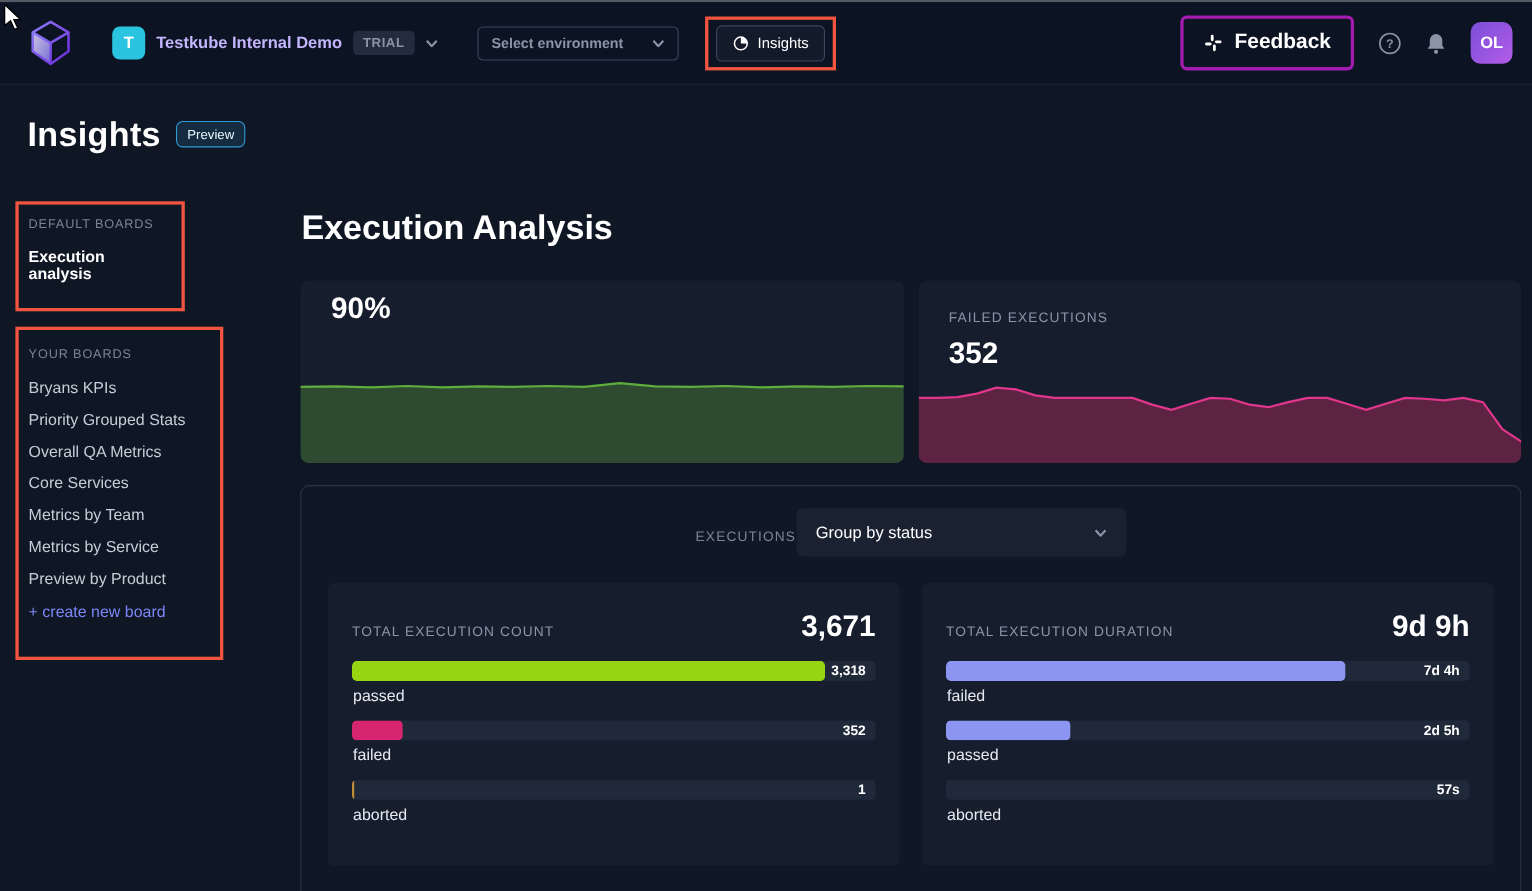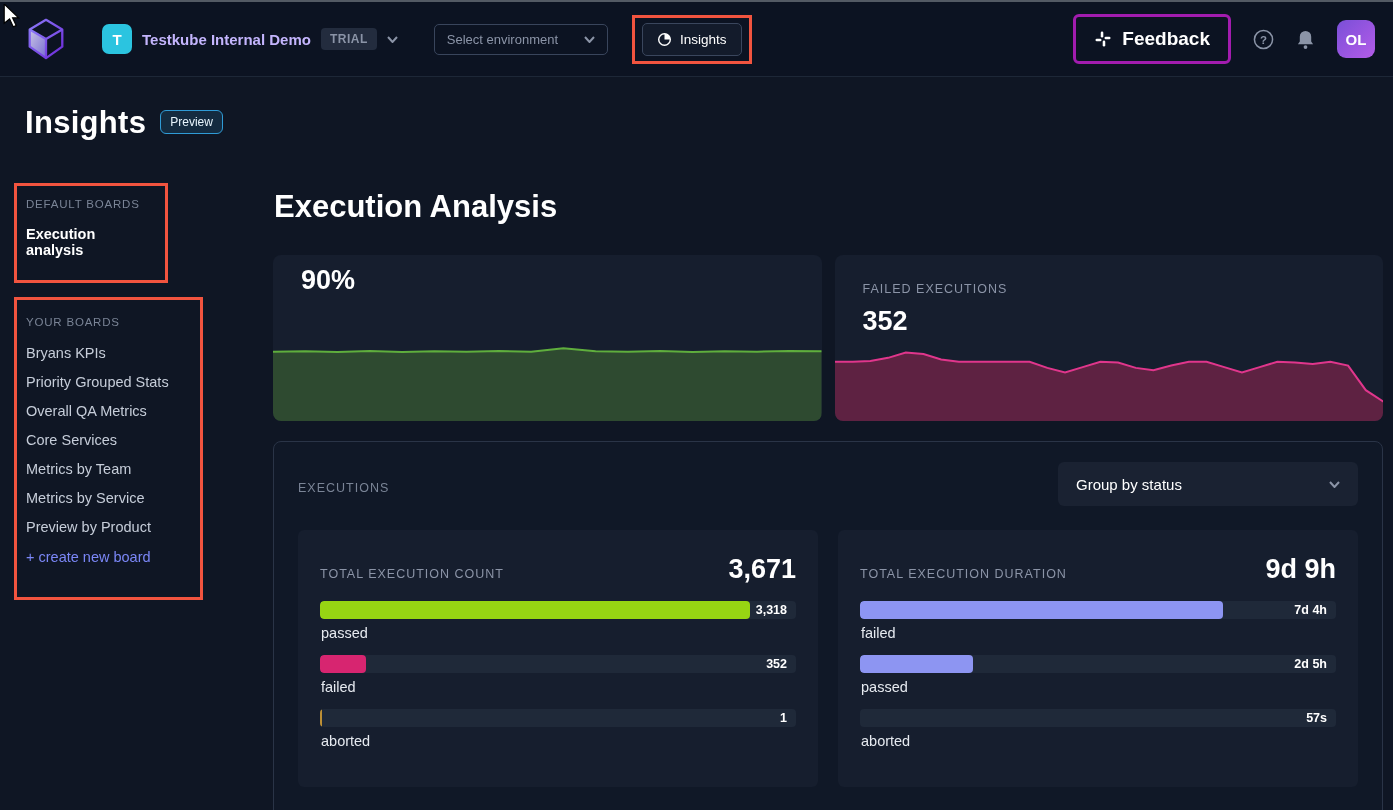--- a/index.html
+++ b/index.html
@@ -28,20 +28,21 @@
     background:#232c3e; color:#8b94a7; font-size:12px; font-weight:bold;
     letter-spacing:.5px; padding:4px 9px; border-radius:4px;
   }
   .chev { width:11px; height:7px; }
   .chev polyline { fill:none; stroke:#8b94a7; stroke-width:2; }
   .env-select {
     margin-left:36px; display:flex; align-items:center; gap:26px;
     background:transparent; border:1px solid #39455c; border-radius:5px;
     color:#8b94a7; font-size:13px; padding:7px 12px; cursor:pointer;
     font-family:inherit;
+    font-weight:bold;
   }
   .ann { border:3px solid var(--annotation); }
   .ann-insights { margin-left:24px; padding:5px 7px; }
   .insights-btn {
     display:flex; align-items:center; gap:8px;
     background:#131b2b; border:1px solid #3a465d; border-radius:5px;
     color:#fff; font-size:13.5px; padding:8px 14px; cursor:pointer; font-family:inherit;
   }
   .topbar-right { margin-left:auto; display:flex; align-items:center; gap:22px; }
   .feedback-btn {
@@ -97,21 +98,21 @@
   .spark.pink polygon { fill:var(--spark-pink-fill); }
   .spark.pink polyline { stroke:var(--spark-pink-line); }
   .spark.blue polygon { fill:var(--spark-blue-fill); }
   .spark.blue polyline { stroke:var(--spark-blue-line); }
 
   
   .executions-panel {
     margin-top:20px; border:1px solid #2a3447; border-radius:8px;
     background:#101827; padding:20px 24px; height:400px;
   }
-  .panel-head { display:flex; align-items:center; justify-content:space-between; }
+  .panel-head { display:flex; align-items:center; justify-content:center; }
   .panel-title { color:#7a8496; font-size:12.5px; letter-spacing:1px; padding-top:8px; }
   .groupby-select {
     width:300px; height:44px; background:#1a2232; border:none; border-radius:6px;
     color:#fff; font-size:15px; display:flex; align-items:center; justify-content:space-between;
     padding:0 18px; cursor:pointer; font-family:inherit;
   }
   .panel-body { display:flex; gap:20px; margin-top:24px; }
   .metric-card { flex:1; background:var(--bg-card); border-radius:6px; padding:24px 22px; }
   .metric-head { display:flex; align-items:baseline; justify-content:space-between; margin-bottom:16px; }
   .metric-label { color:#8b94a7; font-size:12.5px; letter-spacing:1px; }

